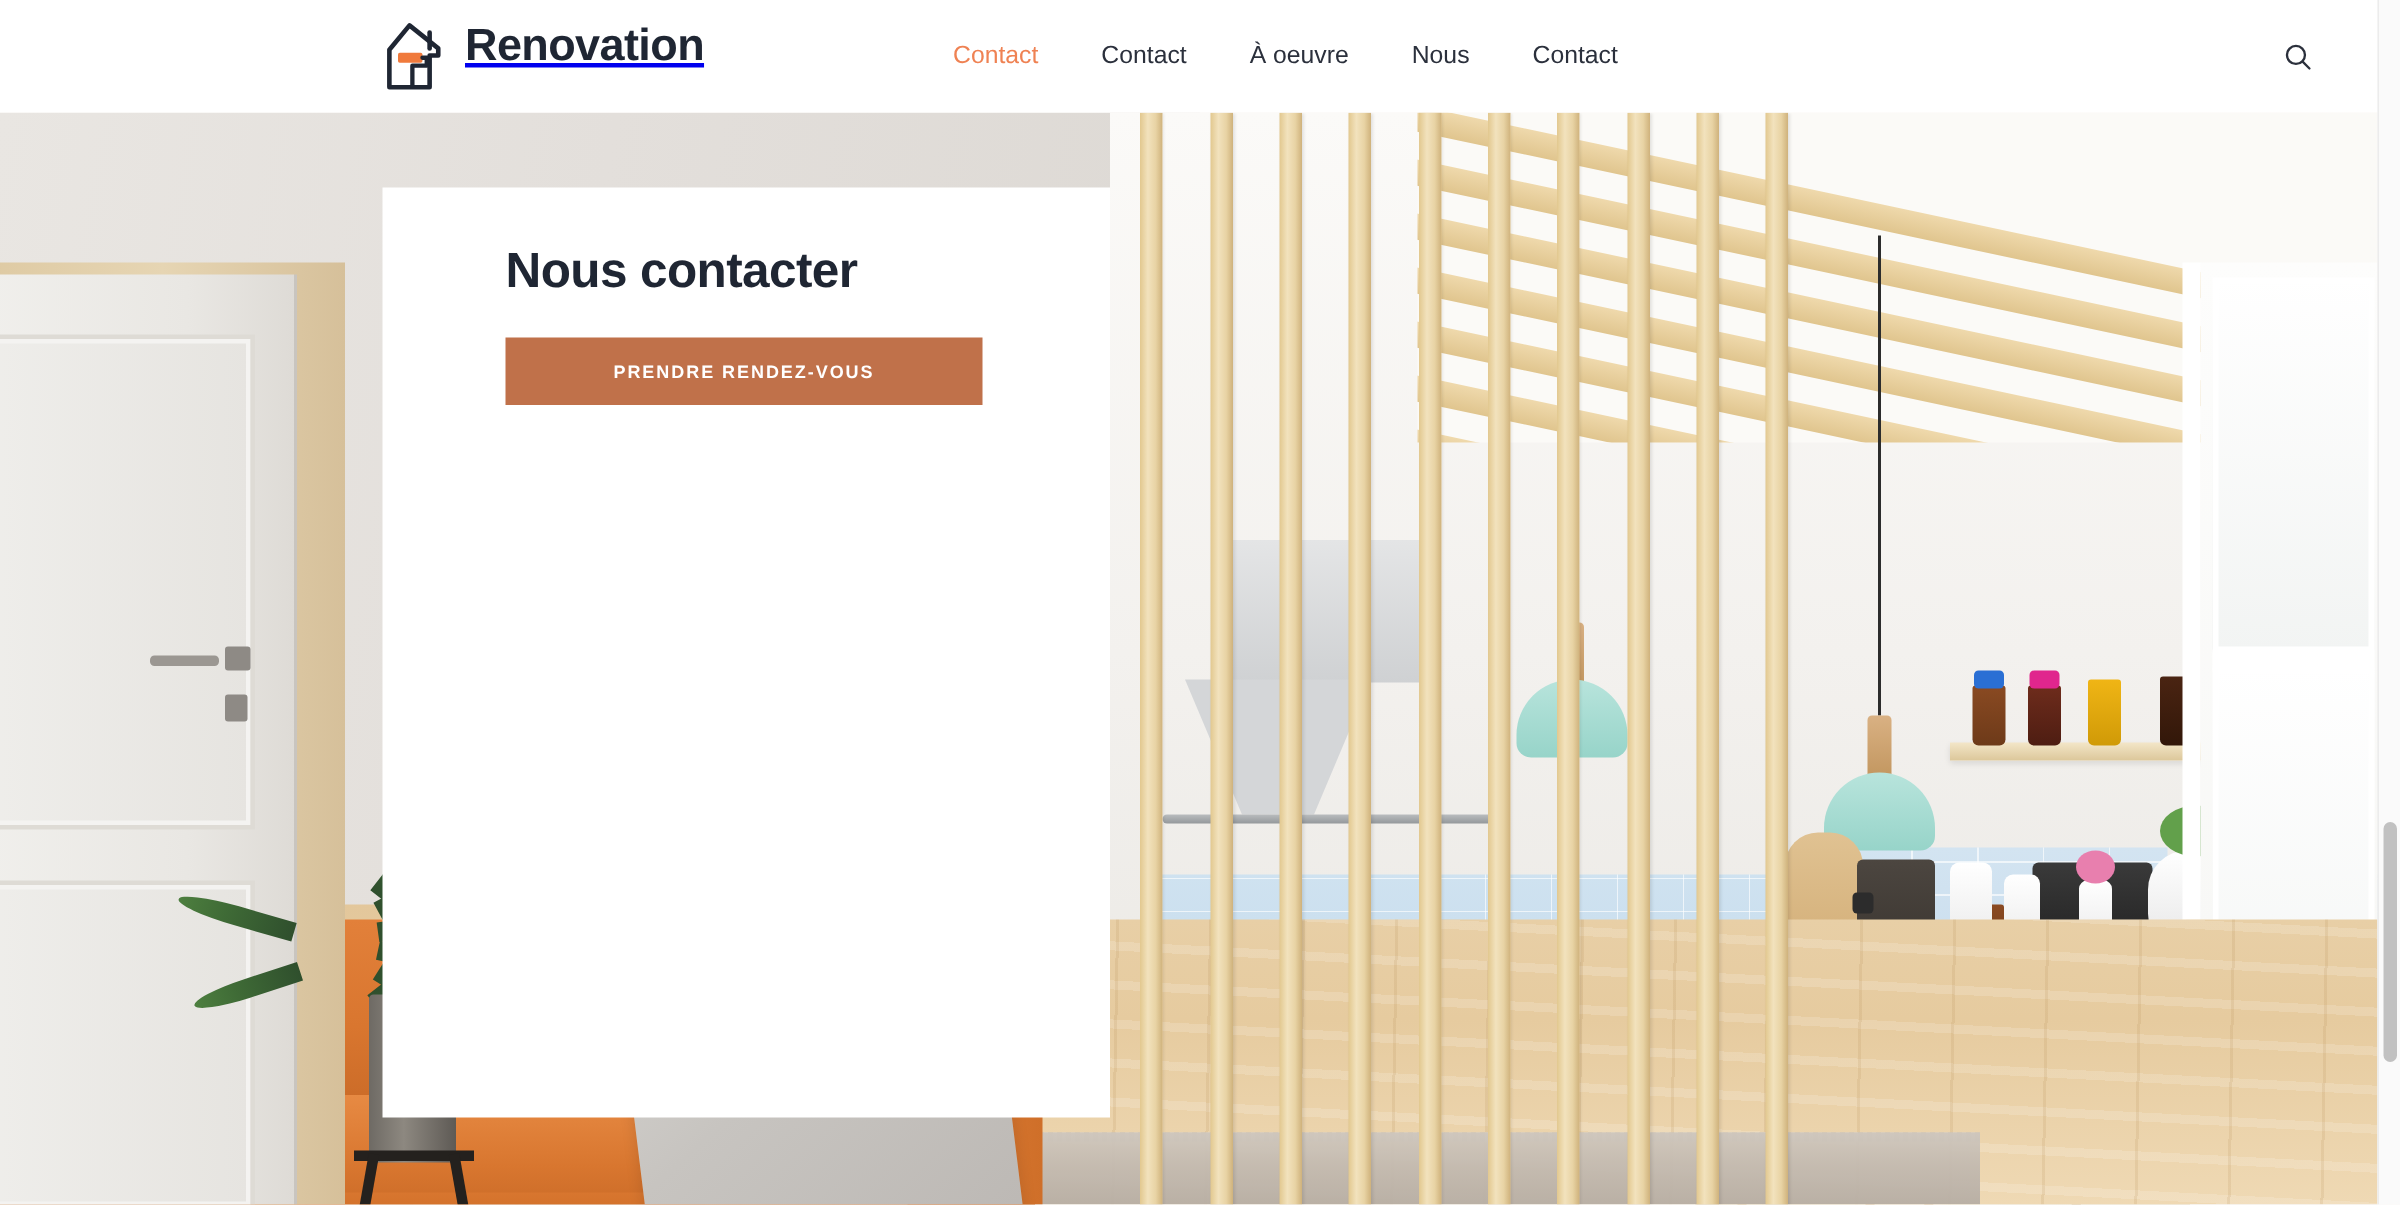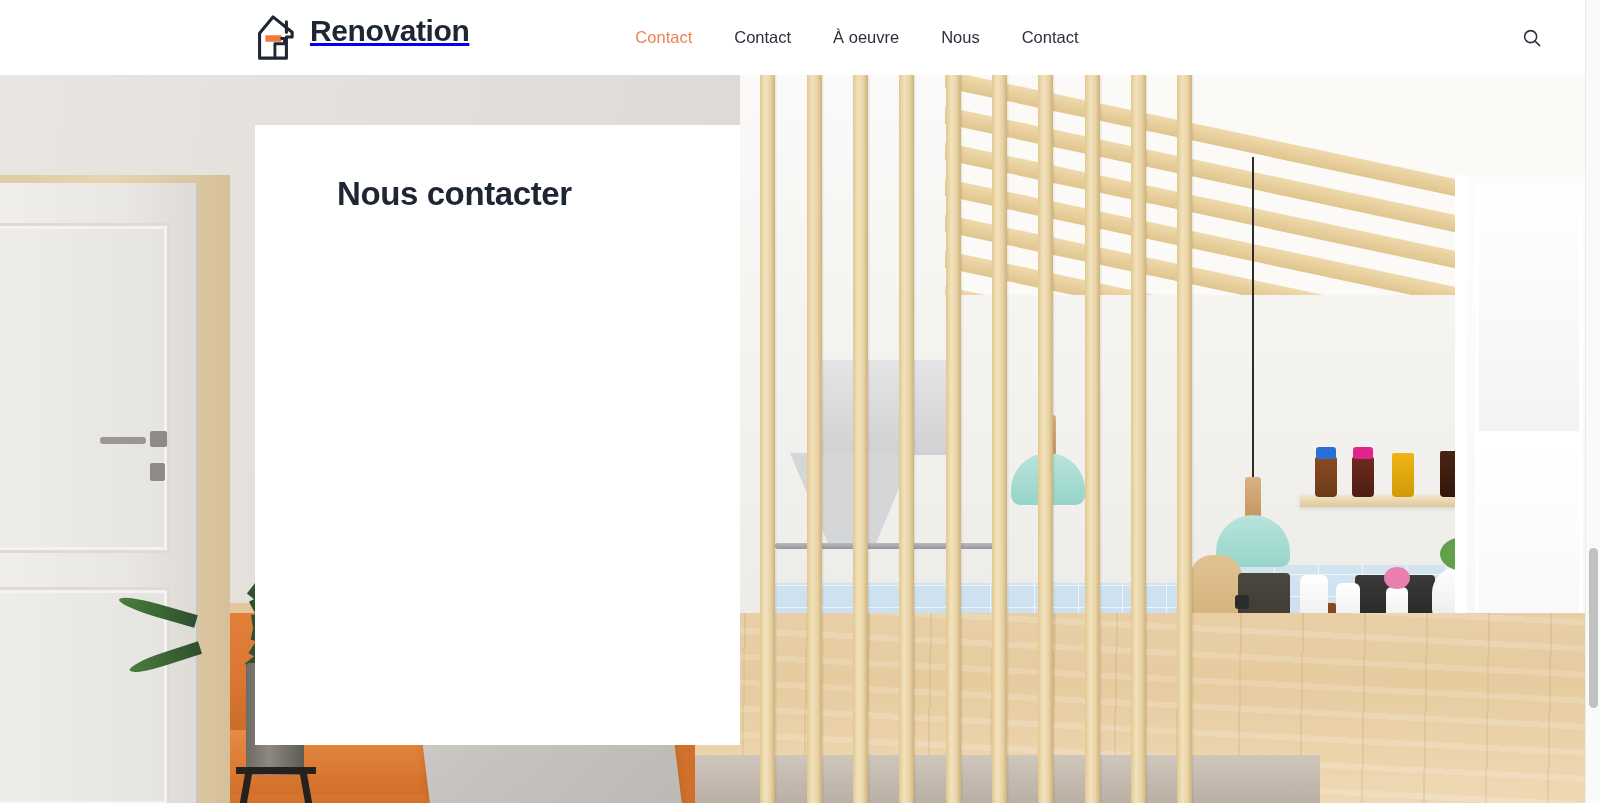--- a/index.html
+++ b/index.html
@@ -289,21 +289,21 @@
     position: absolute; background: linear-gradient(180deg,#ffffff,#f2f4f3);
     box-shadow: inset 0 0 0 4px #ffffff;
   }
   .win-mullion { position: absolute; background: #ffffff; }
 
   
   .contact-card {
     position: absolute; left: 255px; top: 125px;
     width: 485px; height: 620px;
     background: #ffffff;
-    padding: 50px 65px 0 82px;
+    padding: 36px 65px 0 82px;
     z-index: 30;
   }
   .card-title {
     font-size: 33px; font-weight: bold; color: #1f2633;
     letter-spacing: -0.4px; margin-bottom: 26px;
   }
   .card-sub {
     font-size: 18.5px; line-height: 1.52; color: #2c333f;
     margin-bottom: 34px; max-width: 330px;
   }
@@ -476,20 +476,21 @@
       <div class="plant-stand"></div>
     </div>
   </div>
 
   <form class="contact-card">
     <h1 class="card-title">Nous contacter</h1>
 
 
 
 
+    <button type="button" class="submit-btn">PRENDRE RENDEZ-VOUS</button>
   </form>
 
   <header class="site-header">
     <a class="brand" href="#">
       <span class="brand-mark">
         <svg viewBox="0 0 48 50" width="46" height="48" aria-hidden="true">
           <path d="M24 3 L44 19 L44 24 L38 24 L38 46 L10 46 L10 20 Z" fill="none" stroke="#1f2633" stroke-width="3.2" stroke-linejoin="round" stroke-linecap="round"></path>
           <path d="M38 8 L38 19" fill="none" stroke="#1f2633" stroke-width="3.2" stroke-linecap="round"></path>
           <rect x="16" y="22" width="17" height="7" rx="1.2" fill="#f07a3c"></rect>
           <path d="M33 25.5 L36 25.5 L36 31 L26 31 L26 45" fill="none" stroke="#1f2633" stroke-width="3" stroke-linejoin="round" stroke-linecap="round"></path>

